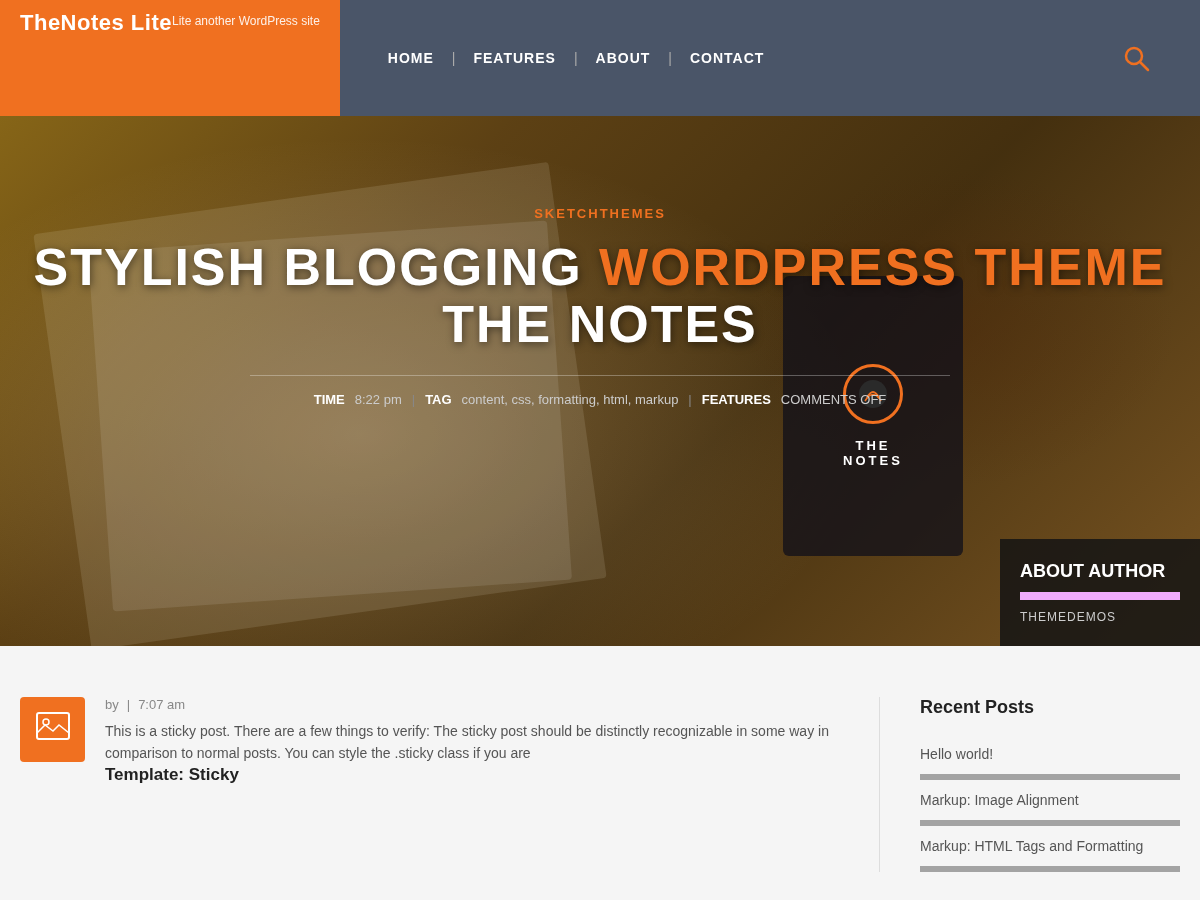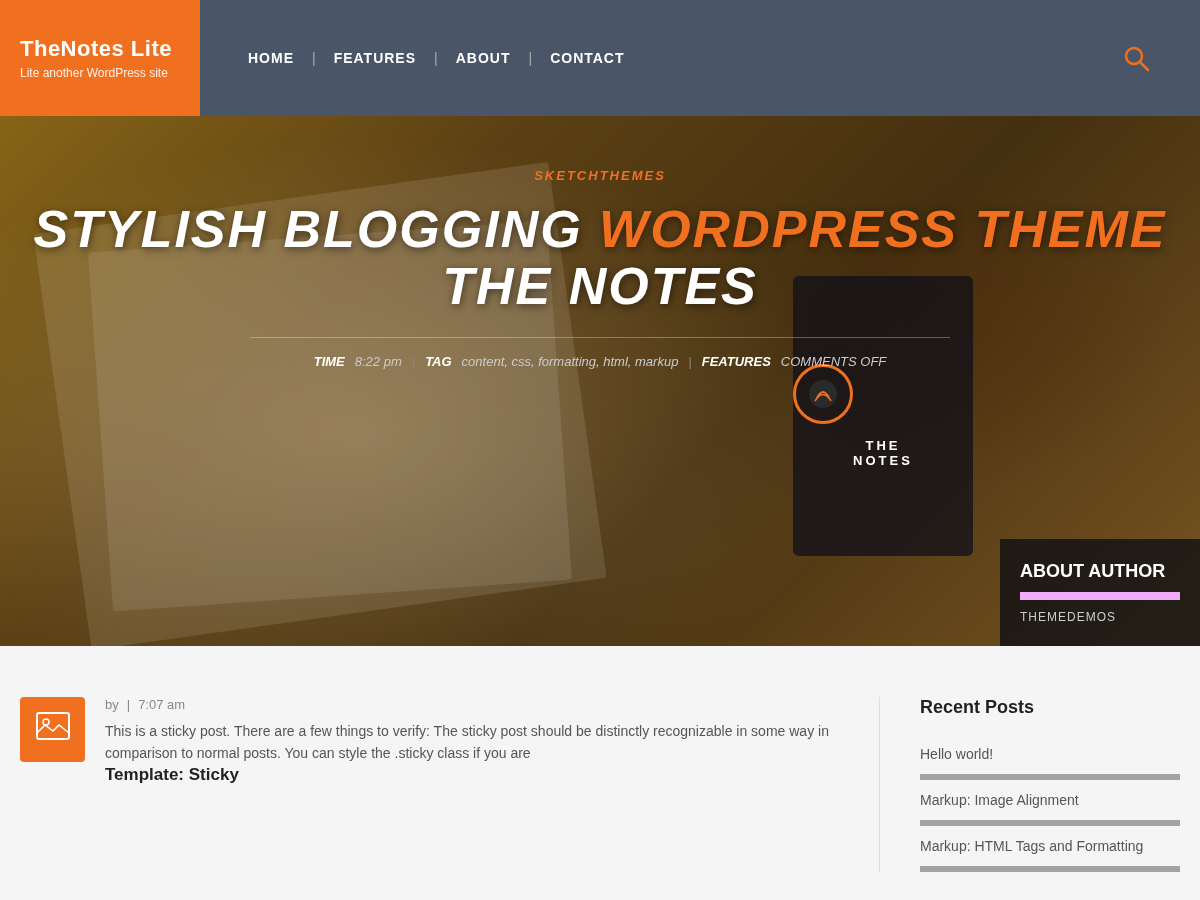--- a/index.html
+++ b/index.html
@@ -7,24 +7,23 @@
 
     
     #header {
       display: flex;
       align-items: stretch;
       background: #4a5568;
       height: 116px;
     }
     #site-branding {
       background: #f07020;
-      padding: 18px 20px;
+      padding: 10px 20px;
       min-width: 200px;
       display: flex;
-      flex-direction: column;
       justify-content: center;
     }
     #site-title {
       color: #fff;
       font-size: 22px;
       font-weight: bold;
       letter-spacing: 0.5px;
     }
     #site-tagline {
       color: #fff;
@@ -80,22 +79,21 @@
       position: absolute;
       inset: 0;
       background:
         radial-gradient(ellipse 60% 80% at 30% 60%, rgba(240,210,160,0.25) 0%, transparent 70%),
         radial-gradient(ellipse 30% 50% at 80% 40%, rgba(80,40,10,0.4) 0%, transparent 60%);
     }
     #hero-content {
       position: relative;
       z-index: 2;
       text-align: center;
-      padding-top: 52px;
-      font-style: italic;
+      padding-top: 90px;
     }
     #hero-subtitle {
       color: #f07020;
       font-size: 13px;
       font-weight: bold;
       letter-spacing: 2px;
       margin-bottom: 18px;
     }
     #hero-title {
       color: #fff;
@@ -260,21 +258,21 @@
   </nav>
 </header>
 
 <section id="hero">
   <div id="hero-bg"></div>
   <div id="hero-overlay"></div>
 
   <div style="position:absolute;left:60px;top:80px;width:520px;height:420px;background:rgba(240,230,210,0.13);transform:rotate(-8deg);border-radius:4px;z-index:1;"></div>
   <div style="position:absolute;left:100px;top:120px;width:460px;height:360px;background:rgba(255,255,255,0.10);transform:rotate(-4deg);border-radius:4px;z-index:1;"></div>
 
-  <div style="position:absolute;right:227px;top:160px;width:180px;height:280px;background:rgba(15,15,25,0.75);border-radius:6px;z-index:1;display:flex;flex-direction:column;justify-content:center;">
+  <div style="position:absolute;right:237px;top:160px;width:180px;height:280px;background:rgba(15,15,25,0.75);border-radius:6px;z-index:1;display:flex;flex-direction:column;align-items:center;justify-content:center;">
     <div style="width:60px;height:60px;border-radius:50%;border:3px solid #f07020;display:flex;align-items:center;justify-content:center;margin-bottom:14px;">
       <svg width="32" height="32" viewBox="0 0 32 32" fill="none">
         <circle cx="16" cy="16" r="14" fill="#2a2a2a"></circle>
         <path d="M10 20 Q16 8 22 20" stroke="#f07020" stroke-width="2" fill="none"></path>
         <path d="M8 23 Q16 10 24 23" stroke="#f07020" stroke-width="1.5" fill="none"></path>
       </svg>
     </div>
     <div style="color:#fff;font-size:13px;font-weight:bold;letter-spacing:3px;text-align:center;">THE<br>NOTES</div>
   </div>
 

